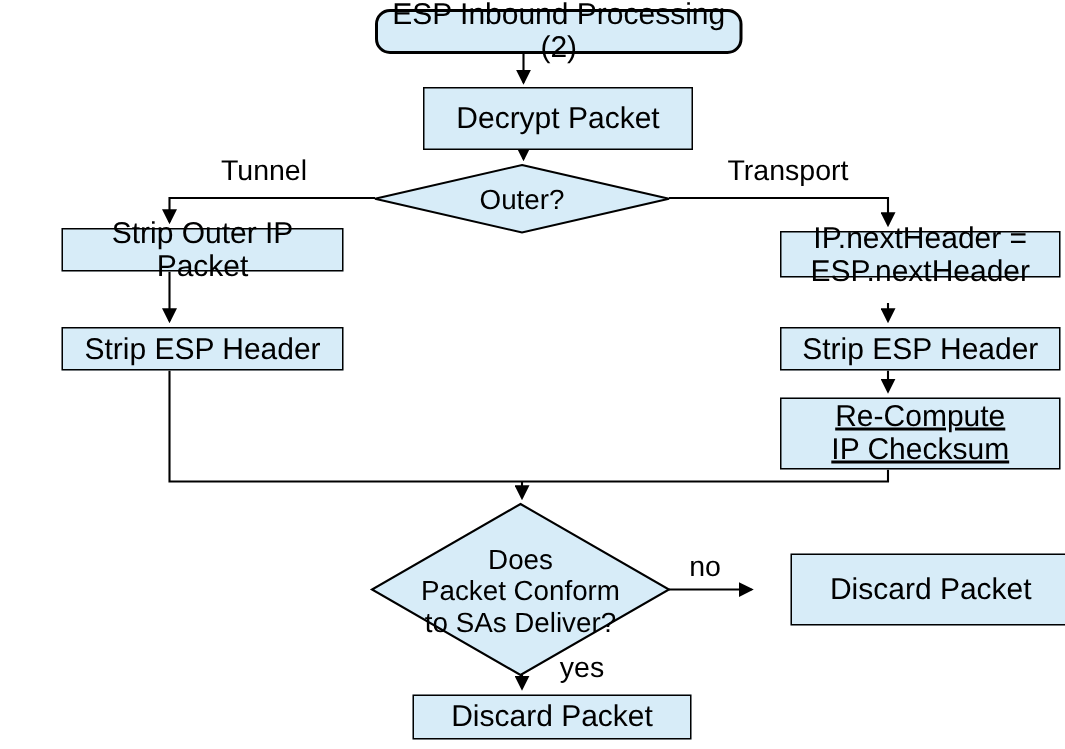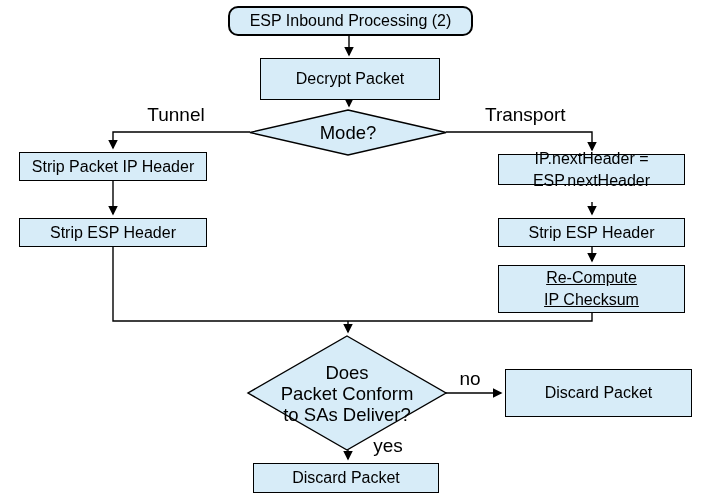--- a/index.html
+++ b/index.html
@@ -16,21 +16,21 @@
   }
   .wires{position:absolute;left:0;top:0;width:710px;height:499px;}
   .wire{stroke:var(--line-color);stroke-width:1.4;fill:none;}
   .diamond{fill:var(--node-fill);stroke:var(--line-color);stroke-width:1.4;}
   .node{
     position:absolute;box-sizing:border-box;
     background:var(--node-fill);
     border:1.5px solid var(--line-color);
     display:flex;align-items:center;justify-content:center;
     text-align:center;white-space:pre-line;
-    font-size:16px;line-height:22px;
+    font-size:20px;line-height:22px;margin-left:22px;
   }
   .node--rounded{border-radius:10px;border-width:2px;}
   .diamond-label{
     position:absolute;display:flex;align-items:center;justify-content:center;
     text-align:center;white-space:pre-line;
     font-size:18.5px;line-height:21px;
     background:transparent;pointer-events:none;
   }
   .edge-label{
     position:absolute;text-align:center;
@@ -62,27 +62,27 @@
     <path class="wire" d="M348,450 L348,459" marker-end="url(#arrow)"></path>
 
     <polygon class="diamond" points="348,110 446,132.5 348,155 250,132.5"></polygon>
     <polygon class="diamond" points="347,336 446,393 347,450 248,393"></polygon>
   </svg>
 
   <div class="node node--rounded" style="left:228px;top:6px;width:245px;height:30px;">ESP Inbound Processing (2)</div>
 
   <div class="node" style="left:260px;top:58px;width:180px;height:42px;">Decrypt Packet</div>
 
-  <div class="diamond-label" style="left:250px;top:110px;width:196px;height:45px;">Mode?</div>
+  <div class="diamond-label" style="left:250px;top:110px;width:196px;height:45px;">Outer?</div>
 
   <div class="edge-label" style="left:136px;top:105px;width:80px;">Tunnel</div>
 
   <div class="edge-label" style="left:485px;top:105px;width:80px;">Transport</div>
 
-  <div class="node" style="left:19px;top:152px;width:188px;height:29px;">Strip Packet IP Header</div>
+  <div class="node" style="left:19px;top:152px;width:188px;height:29px;">Strip Outer IP Packet</div>
 
   <div class="node" style="left:19px;top:218px;width:188px;height:29px;">Strip ESP Header</div>
 
   <div class="node" style="left:498px;top:154px;width:187px;height:31px;">IP.nextHeader =
 ESP.nextHeader</div>
 
   <div class="node" style="left:498px;top:218px;width:187px;height:29px;">Strip ESP Header</div>
 
   <div class="node" style="left:498px;top:265px;width:187px;height:48px;text-decoration:underline;">Re-Compute
 IP Checksum</div>

